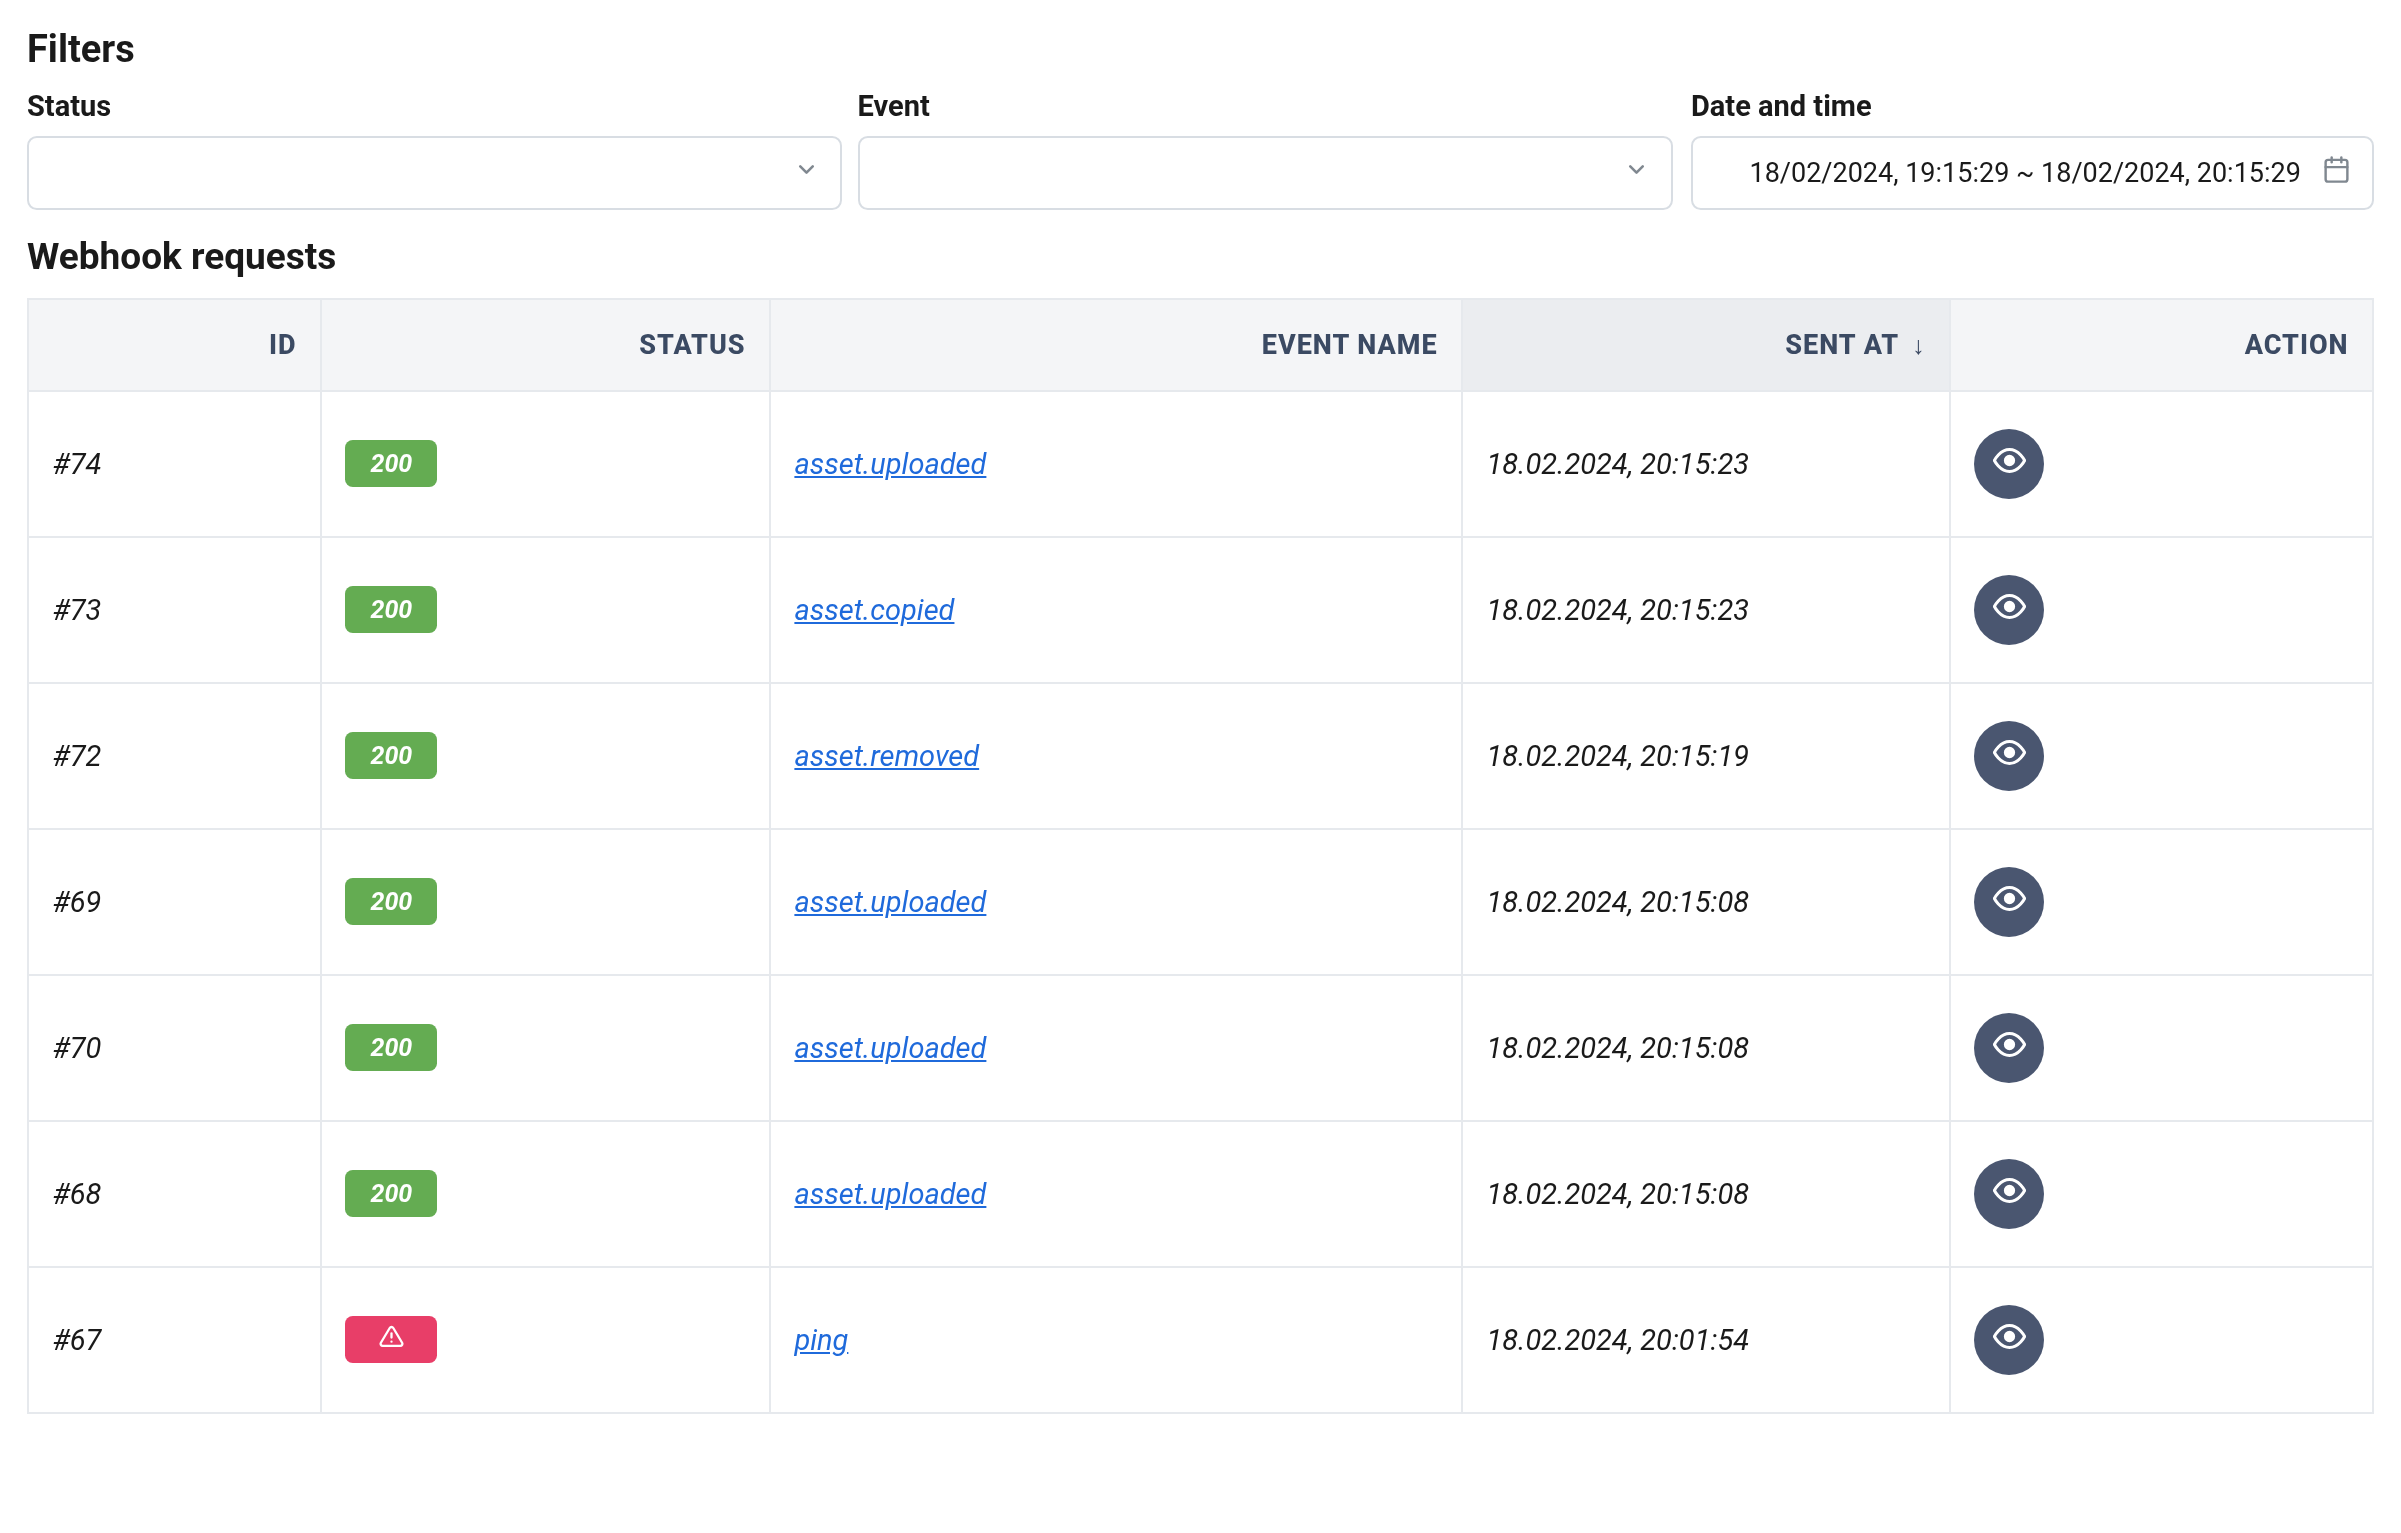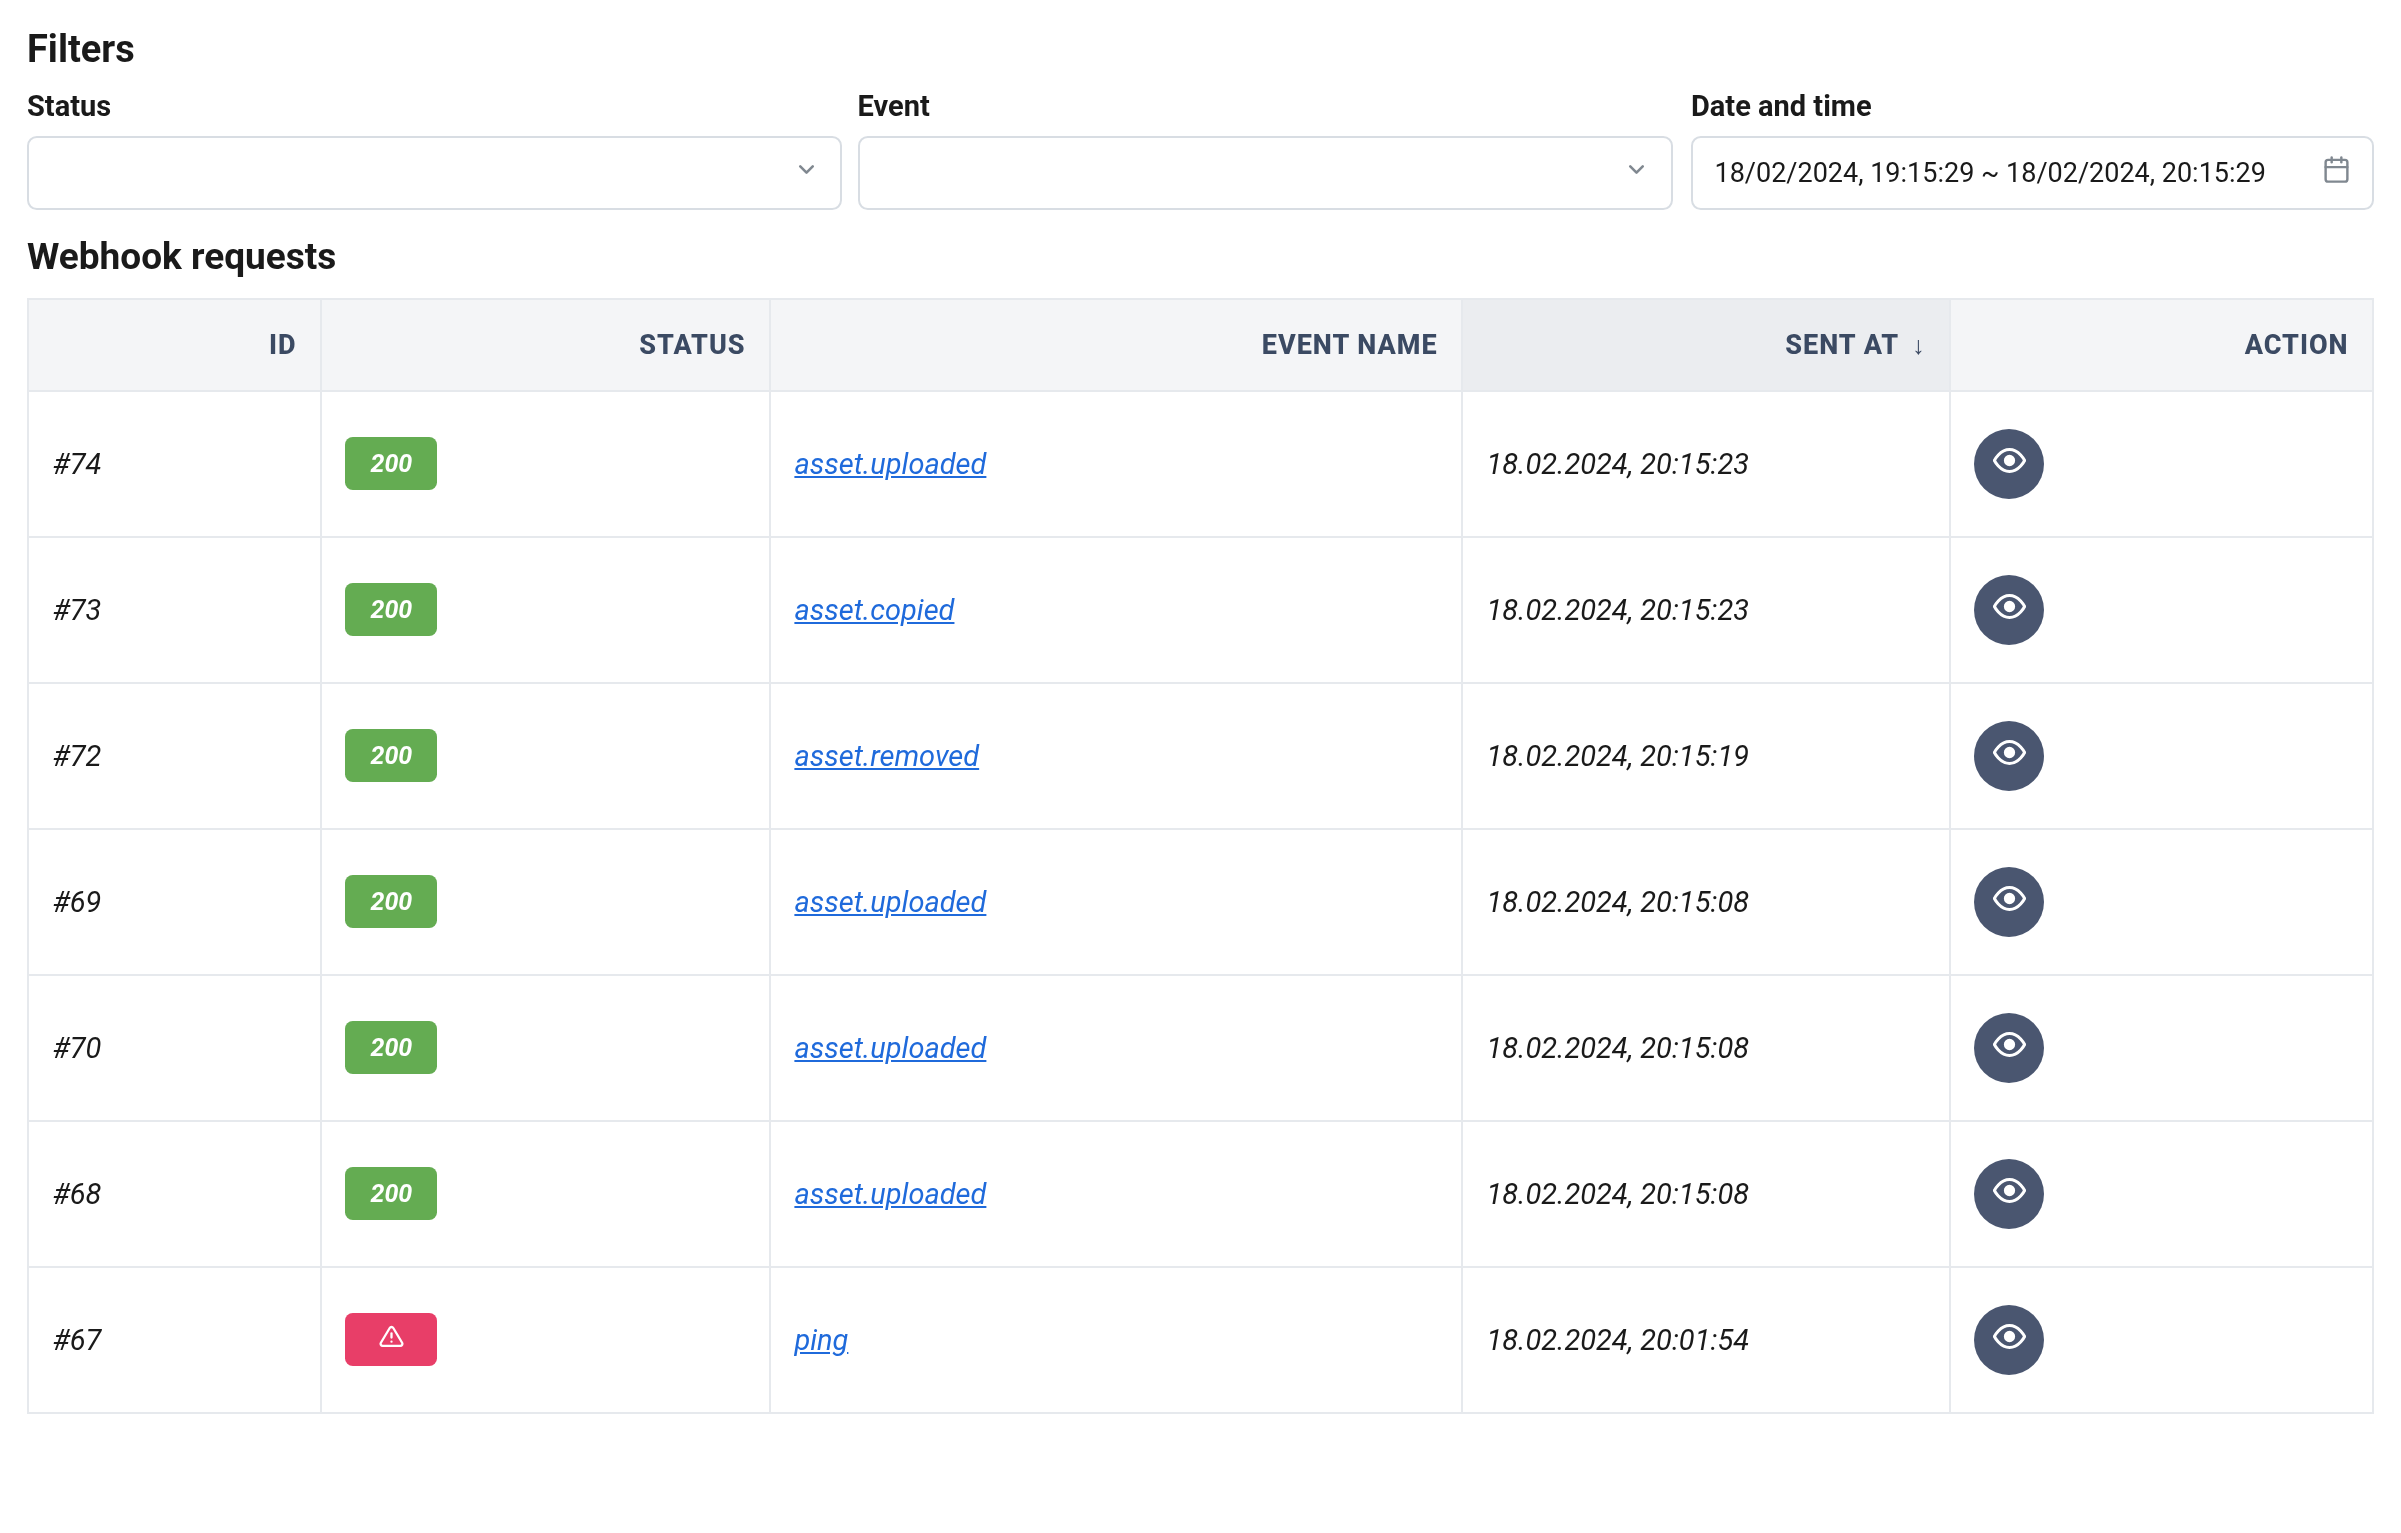--- a/index.html
+++ b/index.html
@@ -44,21 +44,21 @@
       align-items: center;
       padding: 0 21.5px;
       font-size: 27px;
       color: #1a1a1a;
       position: relative;
     }
     .select-box .chev {
       margin-left: auto;
       color: #808890;
     }
-    .date-box .date-text { flex: 1; }
+    .date-box .date-text { flex: 1; margin-left: 35px; }
     .date-box .cal-icon { color: #808890; margin-left: 13.7px; }
 
     h2.requests-heading {
       font-size: 37px;
       font-weight: 700;
       margin-bottom: 19.5px;
     }
 
     table.data-table {
       width: 100%;
@@ -93,21 +93,21 @@
     .col-status { width: 449px; }
     .col-event  { width: 692px; }
     .col-sent   { width: 488px; }
     .col-action { width: auto; }
 
     .status-badge {
       display: inline-flex;
       align-items: center;
       justify-content: center;
       min-width: 92px;
-      height: 53px;
+      height: 47px;
       padding: 0 17.6px;
       border-radius: 7.8px;
       font-size: 25px;
       font-weight: 700;
       color: #fff;
     }
     .status-badge.success { background: #64ac52; }
     .status-badge.error   { background: #e83e68; }
 
     .event-link {

